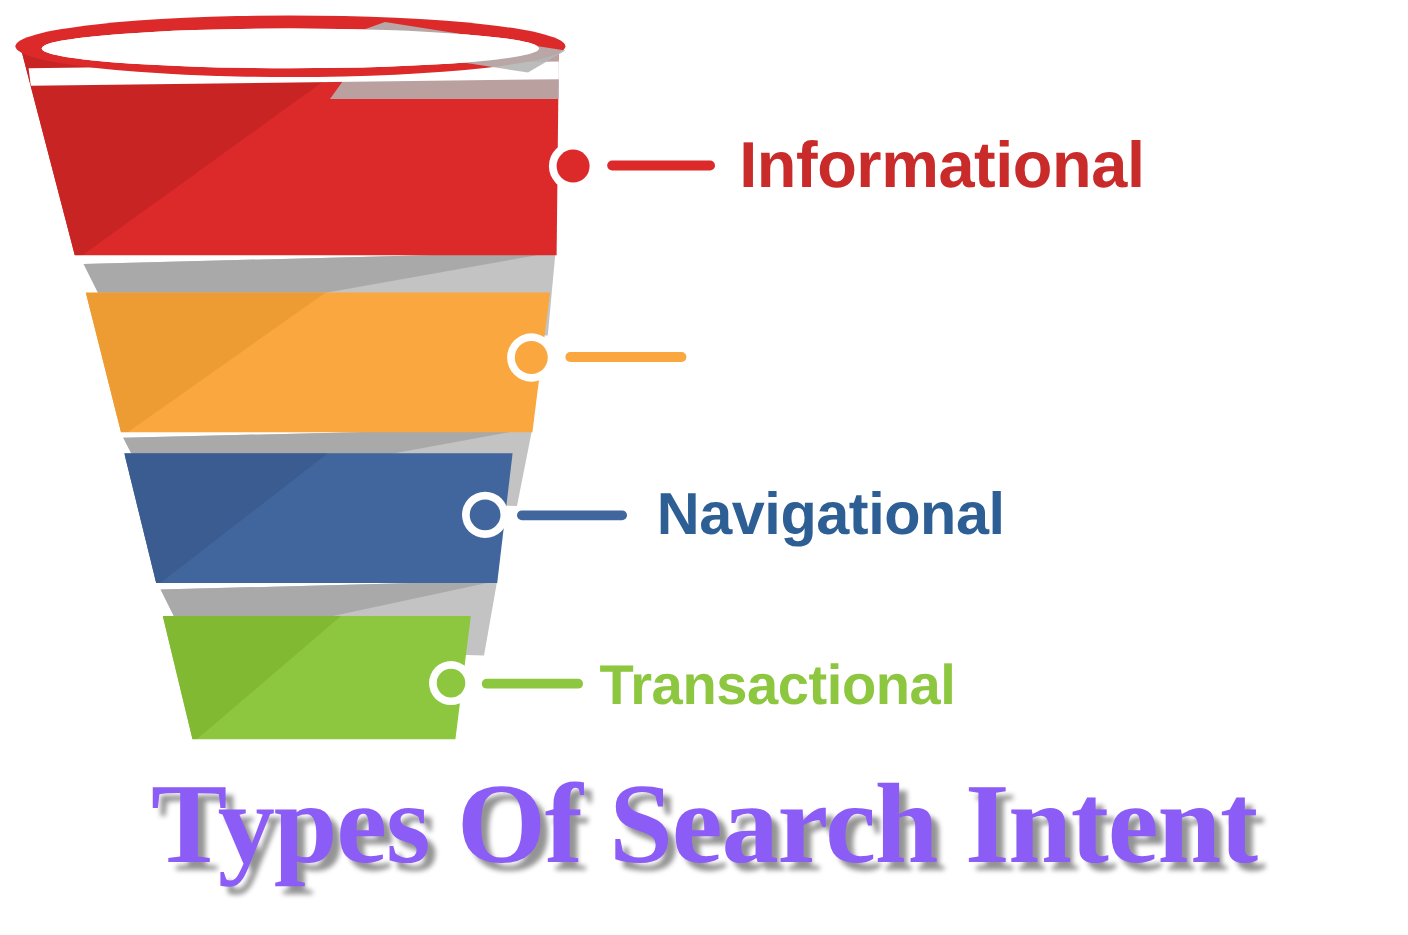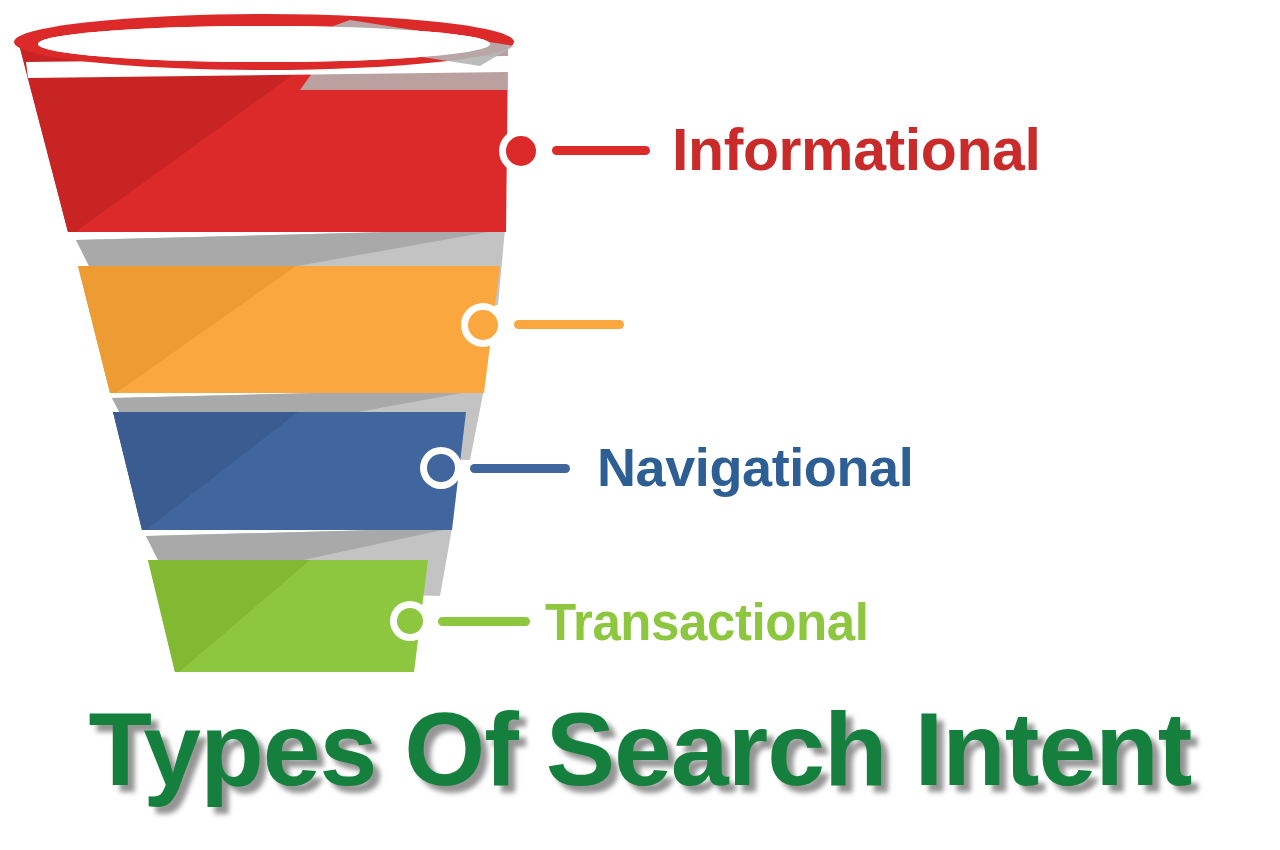--- a/index.html
+++ b/index.html
@@ -54,24 +54,24 @@
     left: 545px;
     top: 594px;
     font-size: 51px;
   }
   #page-title {
     position: absolute;
     left: 0;
     top: 690px;
     width: 1280px;
     text-align: center;
-    font-family: Liberation Sans, sans-serif;
+    font-family: Liberation Serif, serif;
     font-weight: 700;
     font-size: 104px;
-    color: #15803d;
+    color: #8b5cf6;
     letter-spacing: -1px;
     text-shadow: 7px 7px 5px rgba(0,0,0,0.42);
     white-space: nowrap;
   }
 </style>
 </head>
 <body>
 
 <div id="stage">
 

